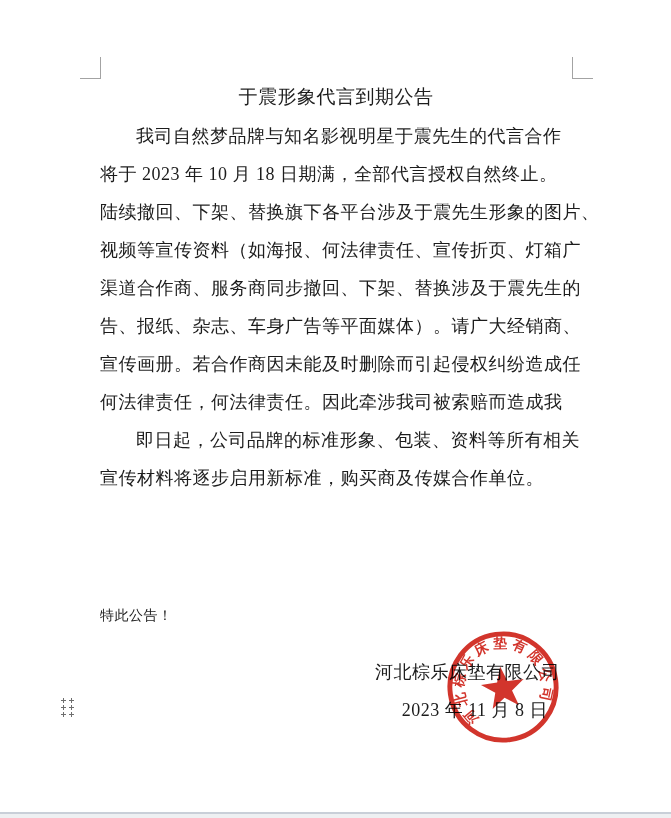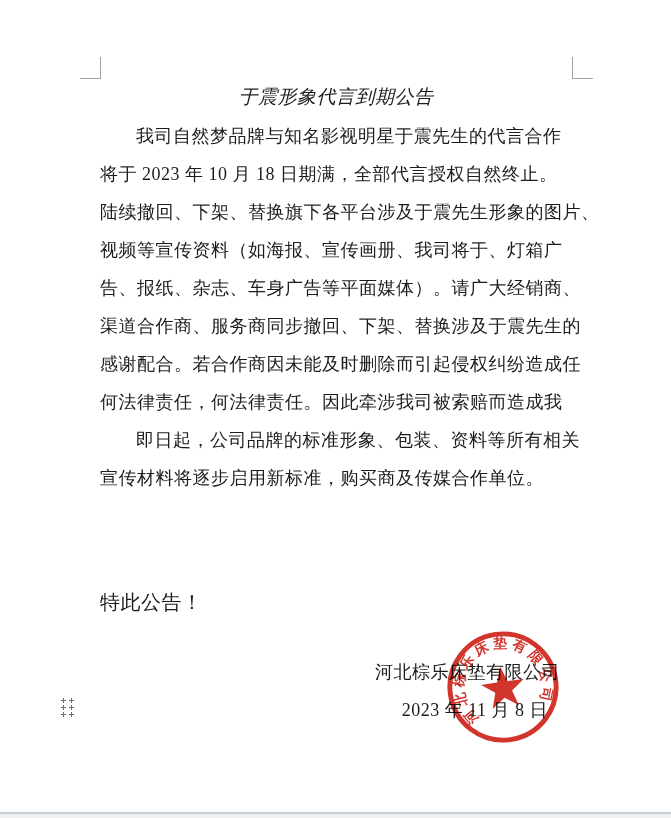--- a/index.html
+++ b/index.html
@@ -10,30 +10,30 @@
   
   .crop{position:absolute;background:#a3a3a3;}
   .crop.tl-v{left:100px;top:57px;width:1px;height:22px;}
   .crop.tl-h{left:80px;top:78px;width:21px;height:1px;}
   .crop.tr-v{left:572px;top:57px;width:1px;height:22px;}
   .crop.tr-h{left:572px;top:78px;width:21px;height:1px;}
   
   .title{
     position:absolute;left:100px;top:84px;width:472px;margin:0;
     font-size:19px;font-weight:normal;text-align:center;line-height:26px;
-    letter-spacing:0.5px;white-space:nowrap;font-style:italic;
+    letter-spacing:0.5px;white-space:nowrap;
   }
   
   .text-block{position:absolute;left:100px;top:117px;width:472px;}
   .line{
     height:38px;line-height:38px;font-size:18px;letter-spacing:0.5px;
     white-space:nowrap;
   }
   .line.indent{padding-left:36px;}
-  .closing{position:absolute;left:100px;top:583px;height:38px;line-height:38px;font-size:20px;letter-spacing:0.5px;}
+  .closing{position:absolute;left:100px;top:597px;height:38px;line-height:38px;font-size:14px;letter-spacing:0.5px;}
   .sig-company{position:absolute;right:111px;top:660px;font-size:18px;letter-spacing:0.5px;line-height:24px;}
   .sig-date{position:absolute;right:123px;top:698px;font-size:18px;letter-spacing:0.5px;line-height:24px;}
   
   .seal{
     position:absolute;left:444px;top:628px;width:118px;height:118px;
     color:#cf251c;mix-blend-mode:multiply;opacity:0.93;
     transform:rotate(-8deg);
   }
   .seal text{fill:#cf251c;font-family:"Liberation Serif","DejaVu Serif",serif;font-weight:bold;}
   
@@ -62,27 +62,27 @@
   <div class="text-block">
     <div>
 
         <div class="line indent">我司自然梦品牌与知名影视明星于震先生的代言合作</div>
 
         <div class="line">将于 2023 年 10 月 18 日期满，全部代言授权自然终止。</div>
 
 
         <div class="line">陆续撤回、下架、替换旗下各平台涉及于震先生形象的图片、</div>
 
-        <div class="line">视频等宣传资料（如海报、宣传画册、我司将于、灯箱广</div>
+        <div class="line">视频等宣传资料（如海报、何法律责任、宣传折页、灯箱广</div>
+
+        <div class="line">渠道合作商、服务商同步撤回、下架、替换涉及于震先生的</div>
 
         <div class="line">告、报纸、杂志、车身广告等平面媒体）。请广大经销商、</div>
 
-        <div class="line">渠道合作商、服务商同步撤回、下架、替换涉及于震先生的</div>
-
-        <div class="line">感谢配合。若合作商因未能及时删除而引起侵权纠纷造成任</div>
+        <div class="line">宣传画册。若合作商因未能及时删除而引起侵权纠纷造成任</div>
 
         <div class="line">何法律责任，何法律责任。因此牵涉我司被索赔而造成我</div>
 
 
         <div class="line indent">即日起，公司品牌的标准形象、包装、资料等所有相关</div>
 
         <div class="line">宣传材料将逐步启用新标准，购买商及传媒合作单位。</div>
       </div>
   </div>
 

